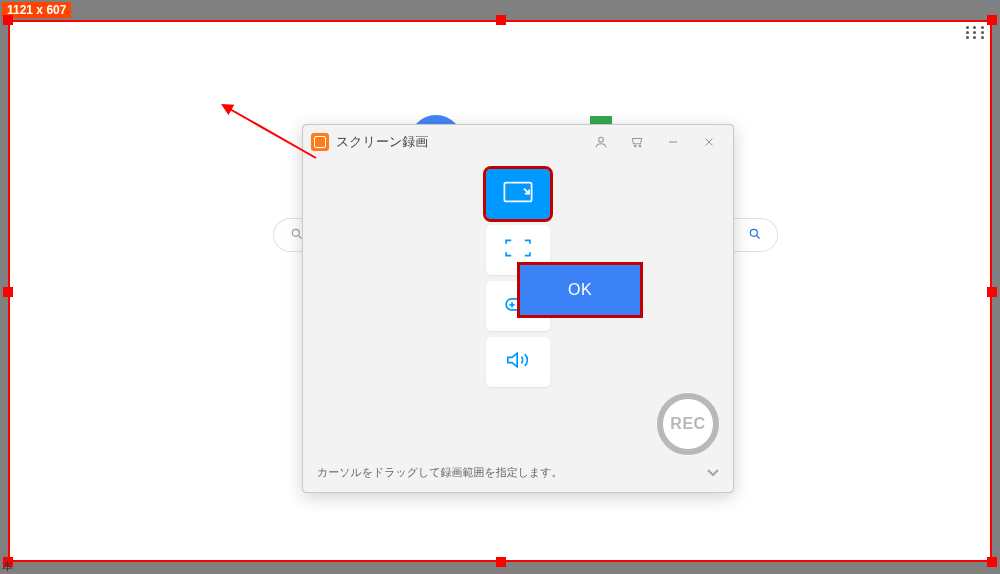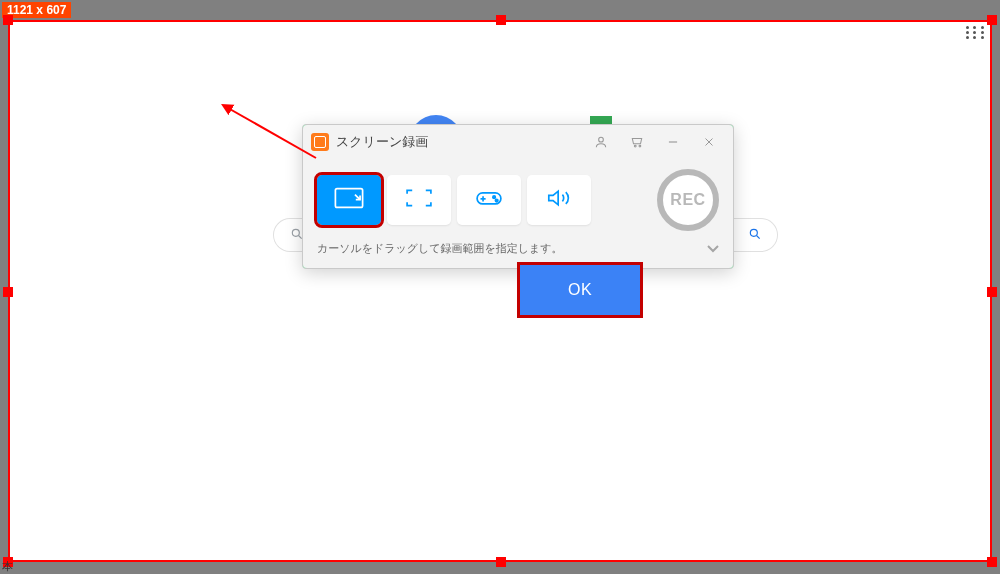--- a/index.html
+++ b/index.html
@@ -151,20 +151,21 @@
     }
     .titlebar-btn svg { width: 14px; height: 14px; }
     .titlebar-btn.close svg { width: 12px; height: 12px; }
 
     .toolbar {
       display: flex;
       gap: 6px;
       padding: 10px 14px 4px 14px;
       align-items: center;
       background: #f3f3f3;
+      flex-direction: column;
     }
     .mode-btn {
       width: 64px; height: 50px;
       background: #fff;
       border-radius: 5px;
       display: flex; align-items: center; justify-content: center;
       box-shadow: 0 1px 2px rgba(0,0,0,0.08);
     }
     .mode-btn.selected {
       background: #0099ff;

